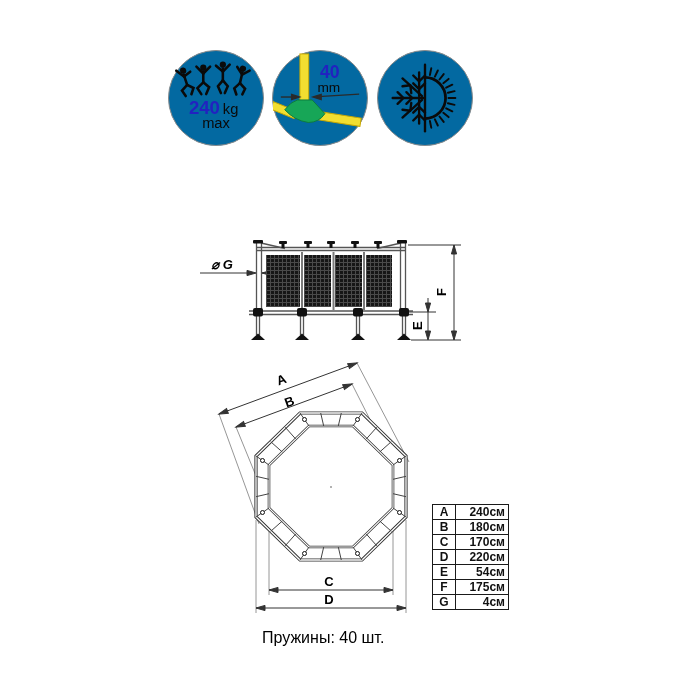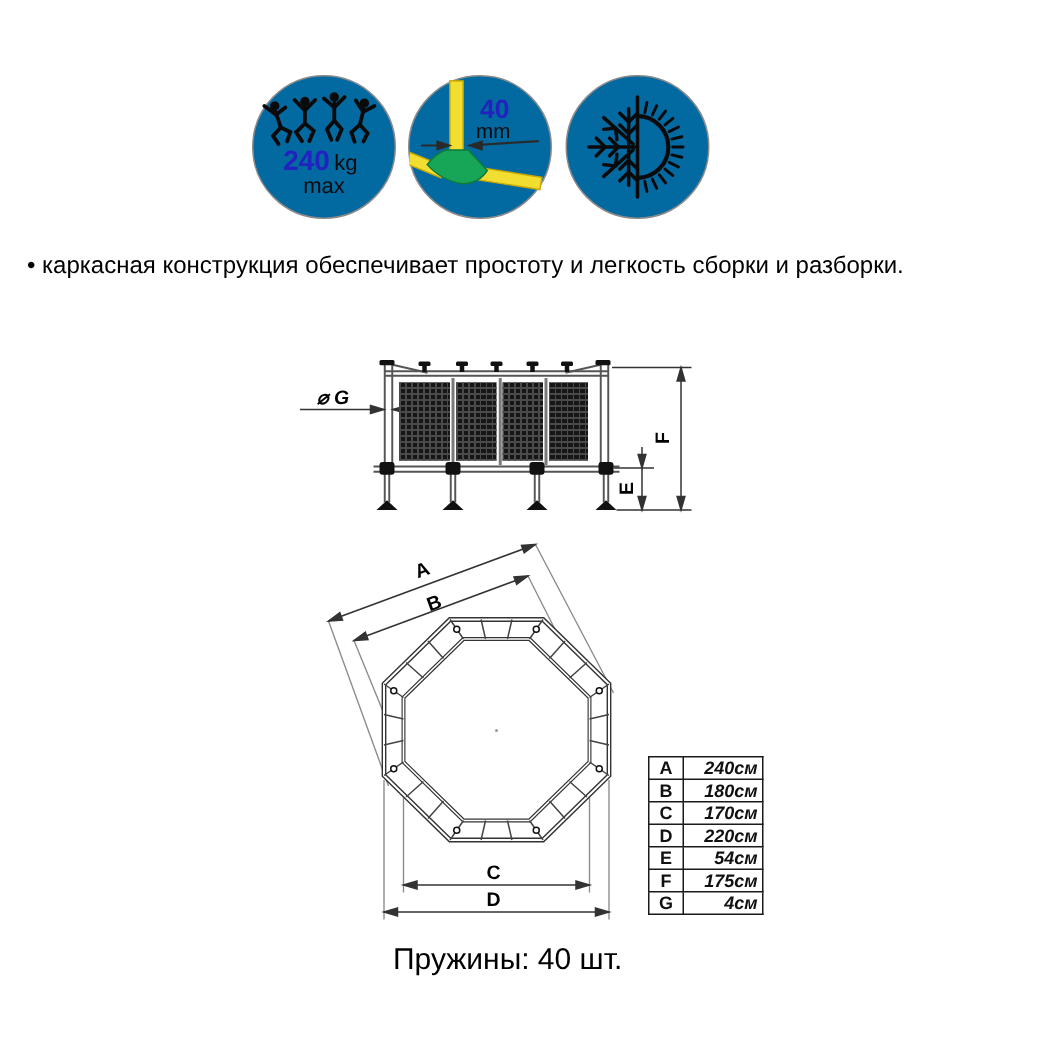--- a/index.html
+++ b/index.html
@@ -15,22 +15,22 @@
                line-height:1.33;color:#000;}
   
   .mesh{position:absolute;top:255px;height:52px;background-color:#161616;
         background-image:repeating-linear-gradient(90deg,#4a4a4a 0 1px,transparent 1px 4px),
                          repeating-linear-gradient(0deg,#4a4a4a 0 1px,transparent 1px 4px);}
   
   .dim-table{position:absolute;left:432px;top:504px;border-collapse:collapse;}
   .dim-table td{border:1px solid #1a1a1a;font-size:12px;font-weight:bold;
                 height:13.4px;padding:0 3px;white-space:nowrap;}
   .dim-table td.k{width:16px;text-align:center;}
-  .dim-table td.v{width:46px;text-align:right;font-style:italic;}
-  .springs-note{position:absolute;left:262px;top:629px;font-size:20px;color:#000;}
+  .dim-table td.v{width:46px;text-align:right;}
+  .springs-note{position:absolute;left:262px;top:629px;font-size:16px;color:#000;}
   text{font-family:"Liberation Sans",sans-serif;}
   .dim-label{font-size:13px;font-weight:bold;fill:#000;}
 </style>
 </head>
 <body>
 
 <div class="page">
 
   <div class="abs" style="left:0;top:0;width:700px;height:150px;">
 
@@ -122,21 +122,20 @@
             <path stroke-width="2" d="M53 24.5L54.4 17.7 M58.1 26.2L61.1 19.9 M62.8 29.1L67.1 23.6
               M66.7 32.9L72.1 28.5 M69.6 37.5L75.9 34.4 M71.4 42.6L78.2 41
               M72 48L79 48 M71.4 53.4L78.2 55 M69.6 58.5L75.9 61.6 M66.7 63.1L72.1 67.5
               M62.8 66.9L67.1 72.4 M58.1 69.8L61.1 76.1 M53 71.5L54.4 78.3"></path>
           </g>
         </g>
       </svg>
     </div>
   </div>
 
-  <div class="bullet-text">• каркасная конструкция обеспечивает простоту и легкость сборки и разборки.</div>
 
   <svg class="abs" style="left:195px;top:230px;" width="270" height="120" viewBox="0 0 270 120">
     <g stroke="#555" stroke-width="1.3" fill="none">
 
       <line x1="61" y1="17.5" x2="211" y2="17.5"></line>
         <line x1="61" y1="20.5" x2="211" y2="20.5"></line>
 
       <line x1="61.5" y1="12" x2="61.5" y2="81"></line>
         <line x1="66.5" y1="12" x2="66.5" y2="81"></line>
       <line x1="205.5" y1="12" x2="205.5" y2="81"></line>

